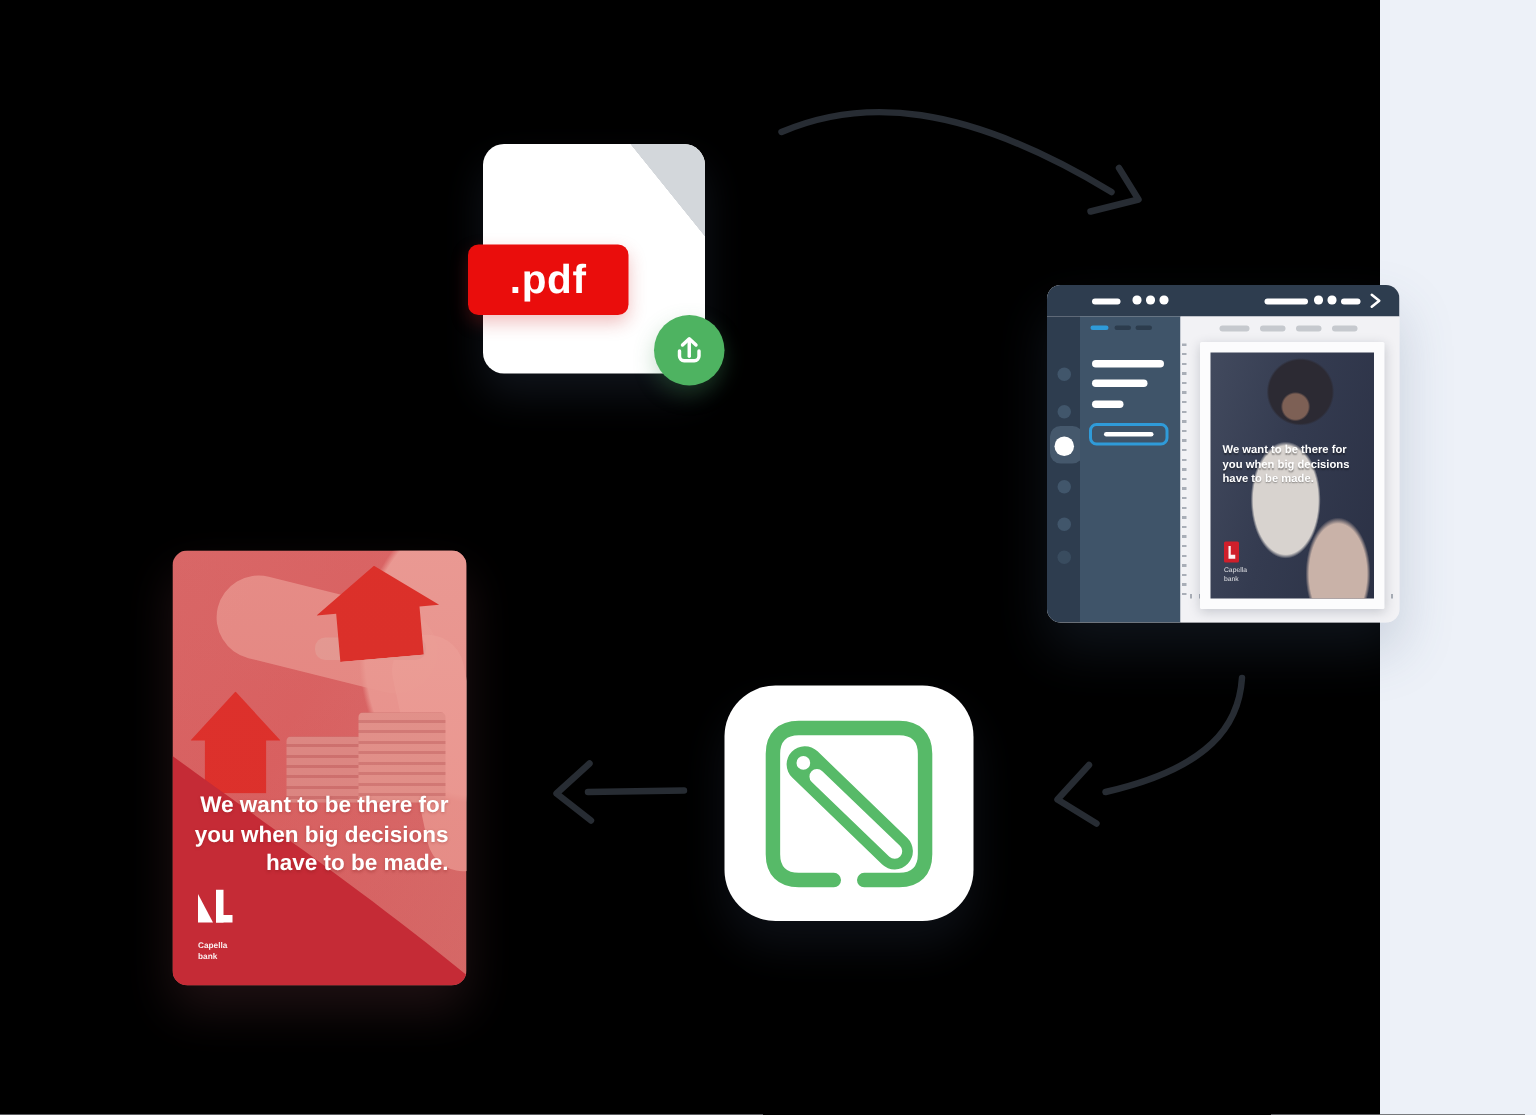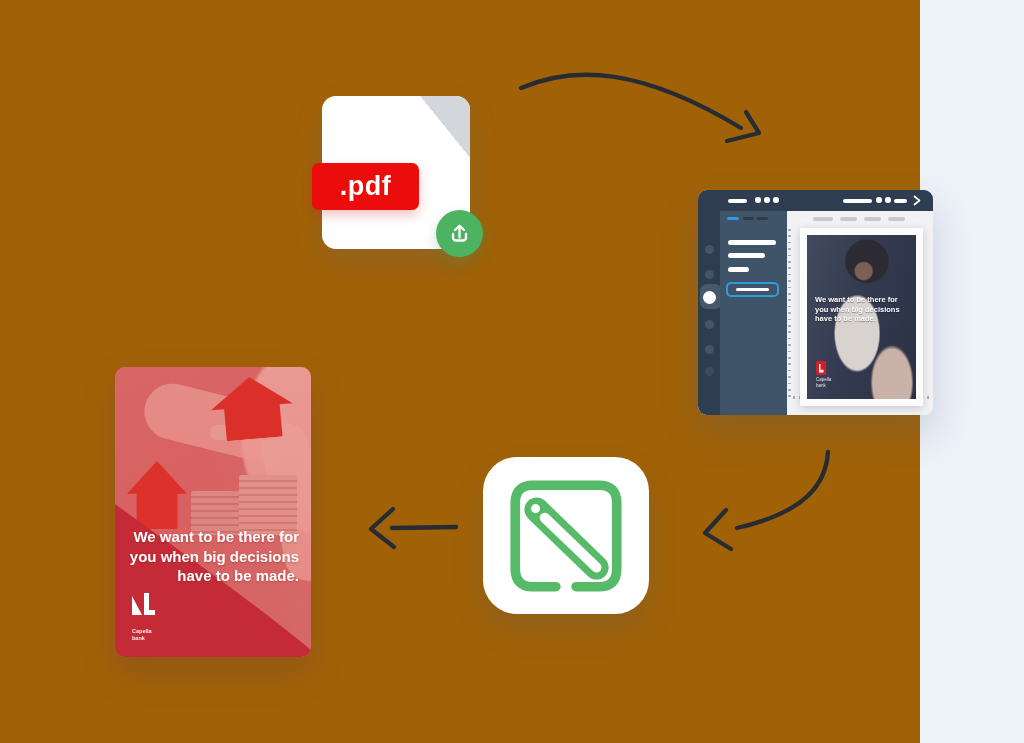--- a/index.html
+++ b/index.html
@@ -1,18 +1,18 @@
 <!DOCTYPE html>
 <html><head>
 <meta charset="utf-8">
 <style>
   * { margin:0; padding:0; box-sizing:border-box; }
   html,body { width:1024px; height:743px; }
   body { font-family:"Liberation Sans","DejaVu Sans",sans-serif; background:#edf1f8; overflow:hidden; }
-  .scene { position:relative; width:920px; height:743px; background:#a16207; }
+  .scene { position:relative; width:920px; height:743px; background:#000000; }
   .abs { position:absolute; }
 
   
   .pdf-page { left:322px; top:96px; width:148px; height:153px; background:#fff; border-radius:14px;
               box-shadow:0 14px 28px rgba(90,110,150,.18); }
   .pdf-fold { right:0; top:0; width:50px; height:62px; border-top-right-radius:14px;
               background:linear-gradient(to bottom left,#d3d7db 49.6%, rgba(211,215,219,0) 50%); }
   .pdf-label { left:312px; top:163px; width:107px; height:47px; background:#ea0d0c; border-radius:7px;
                display:flex; align-items:center; justify-content:center; color:#fff; font-weight:bold;
                font-size:27px; letter-spacing:.5px; box-shadow:0 5px 12px rgba(200,30,30,.28); }

